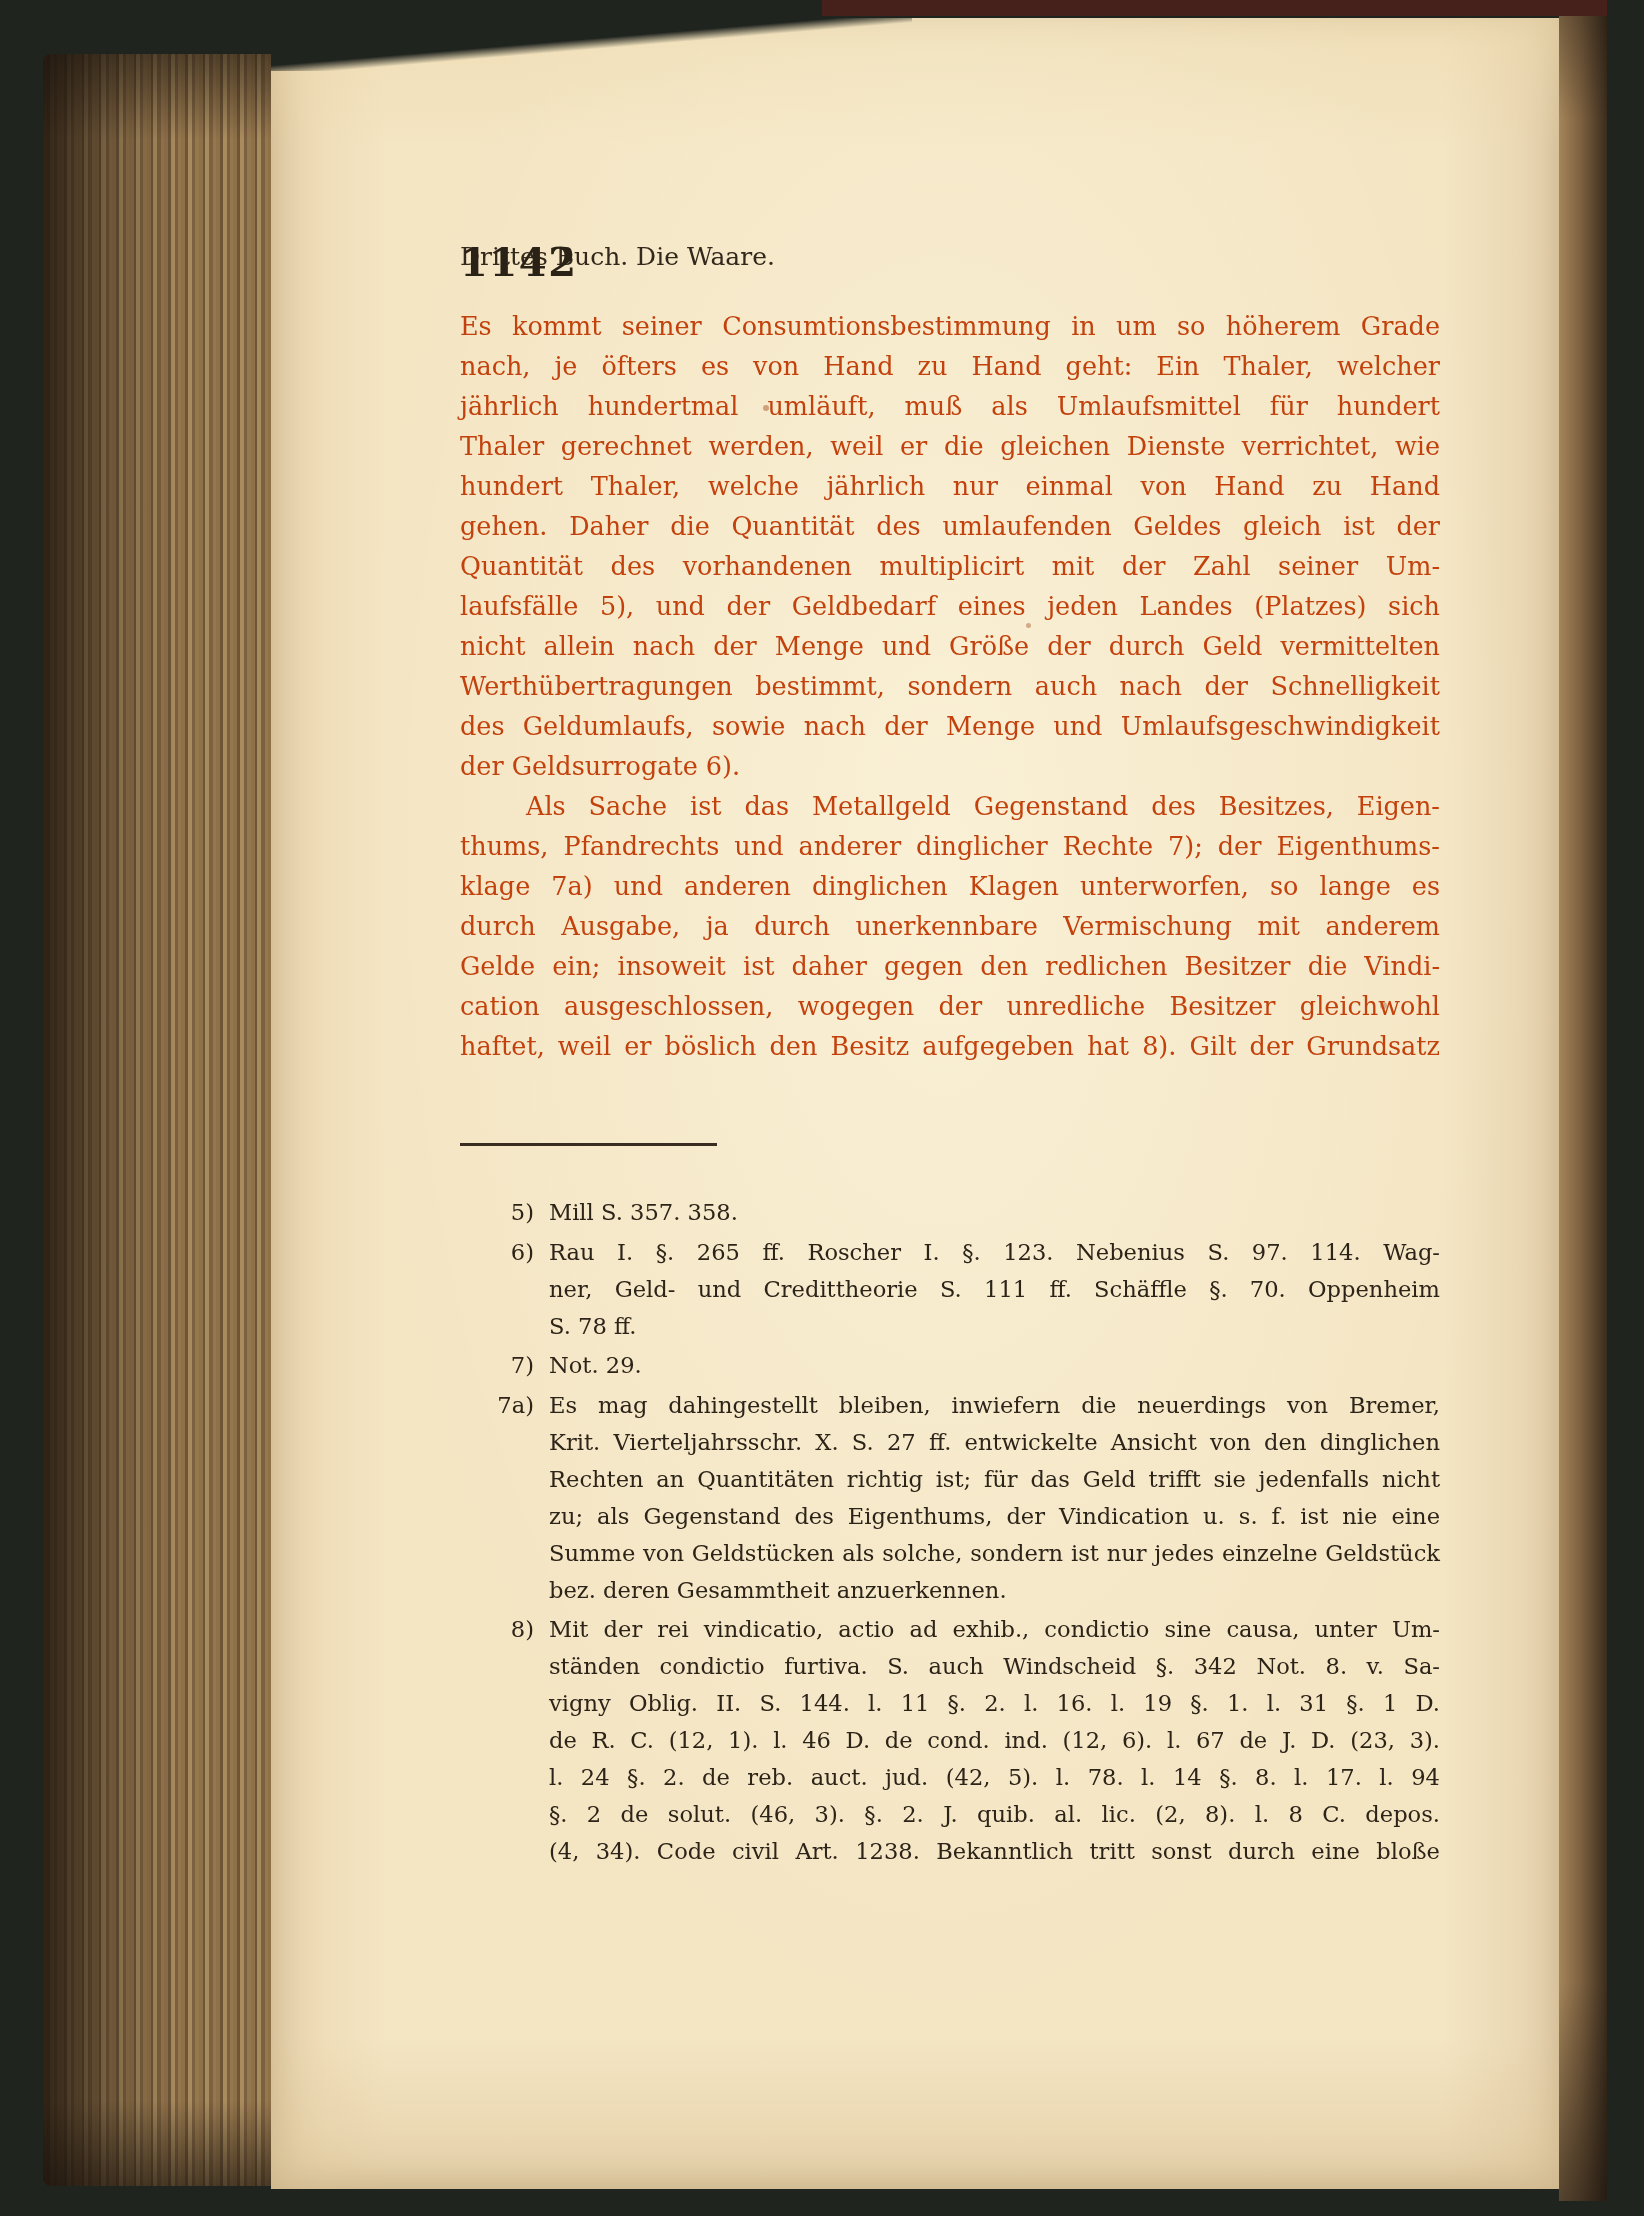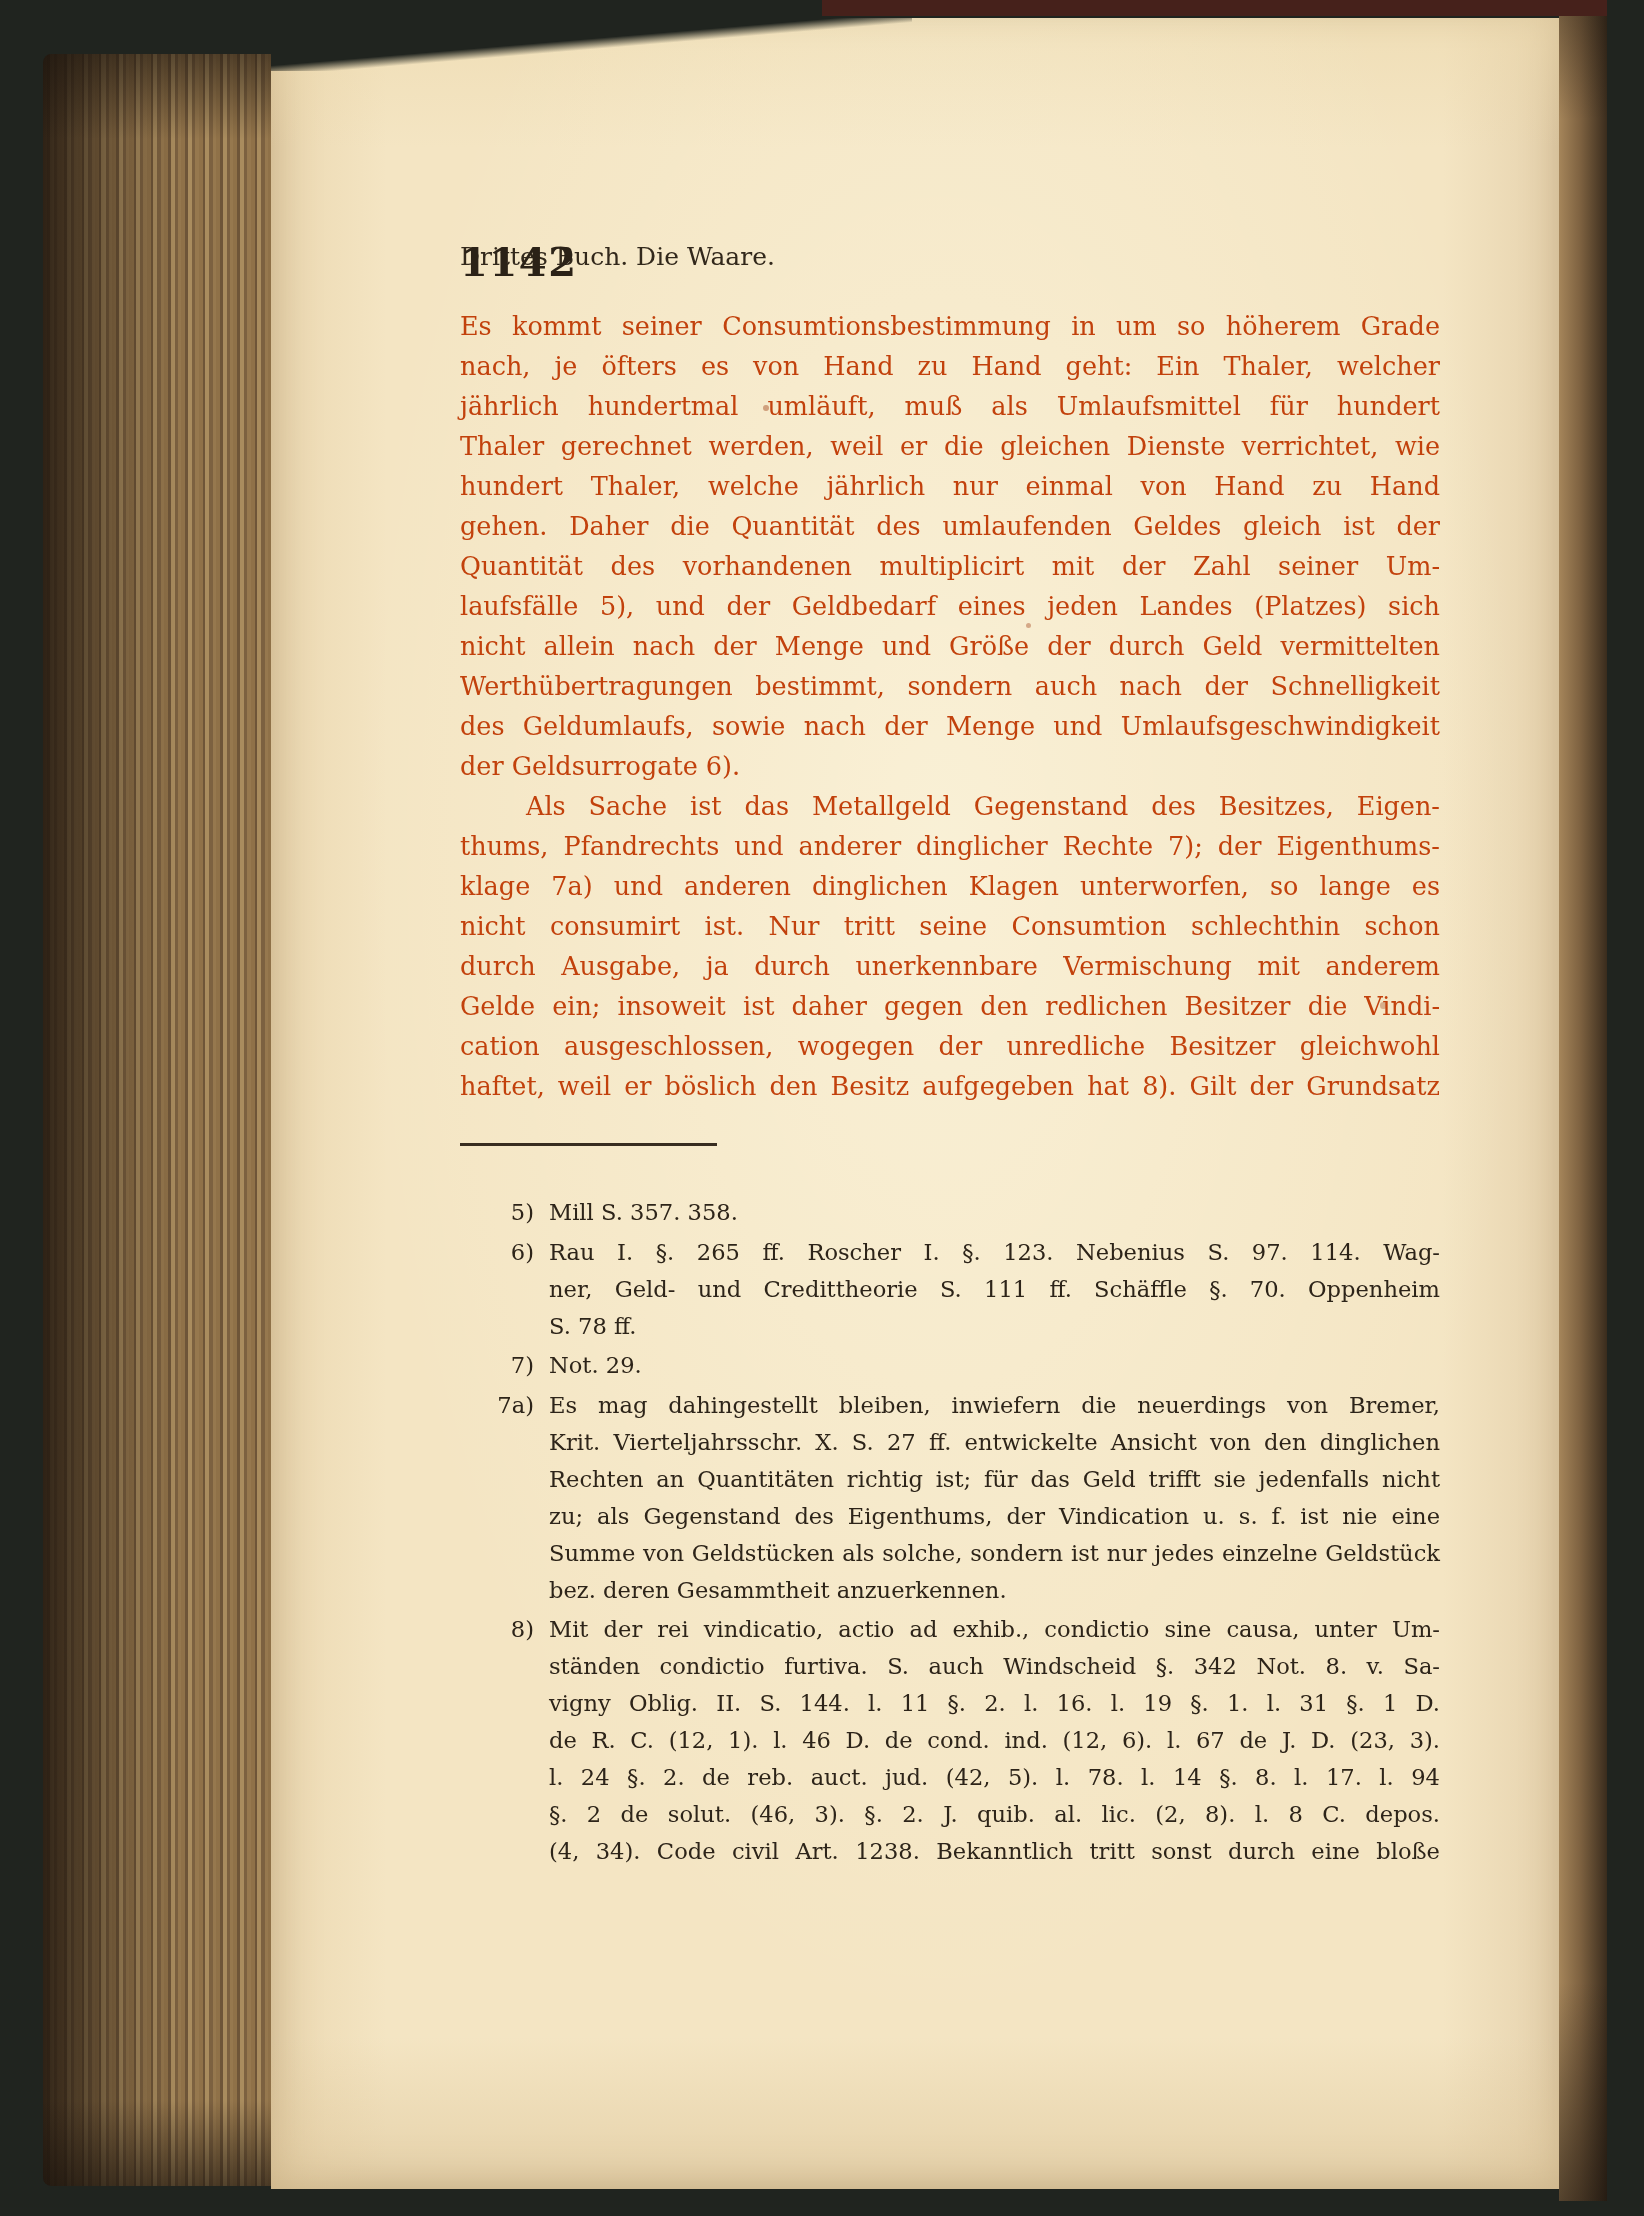--- a/index.html
+++ b/index.html
@@ -85,21 +85,20 @@
         <div class="line just">laufsfälle 5), und der Geldbedarf eines jeden Landes (Platzes) sich</div>
         <div class="line just">nicht allein nach der Menge und Größe der durch Geld vermittelten</div>
         <div class="line just">Werthübertragungen bestimmt, sondern auch nach der Schnelligkeit</div>
         <div class="line just">des Geldumlaufs, sowie nach der Menge und Umlaufsgeschwindigkeit</div>
         <div class="line">der Geldsurrogate 6).</div>
       </div>
       <div class="para para2">
         <div class="line just indent">Als Sache ist das Metallgeld Gegenstand des Besitzes, Eigen-</div>
         <div class="line just">thums, Pfandrechts und anderer dinglicher Rechte 7); der Eigenthums-</div>
         <div class="line just">klage 7a) und anderen dinglichen Klagen unterworfen, so lange es</div>
-        <div class="line just">nicht consumirt ist.  Nur tritt seine Consumtion schlechthin schon</div>
         <div class="line just">durch Ausgabe, ja durch unerkennbare Vermischung mit anderem</div>
         <div class="line just">Gelde ein; insoweit ist daher gegen den redlichen Besitzer die Vindi-</div>
         <div class="line just">cation ausgeschlossen, wogegen der unredliche Besitzer gleichwohl</div>
         <div class="line just">haftet, weil er böslich den Besitz aufgegeben hat 8). Gilt der Grundsatz</div>
       </div>
     </div>
 
     <div class="fnrule"></div>
 
     <div class="footnotes">

